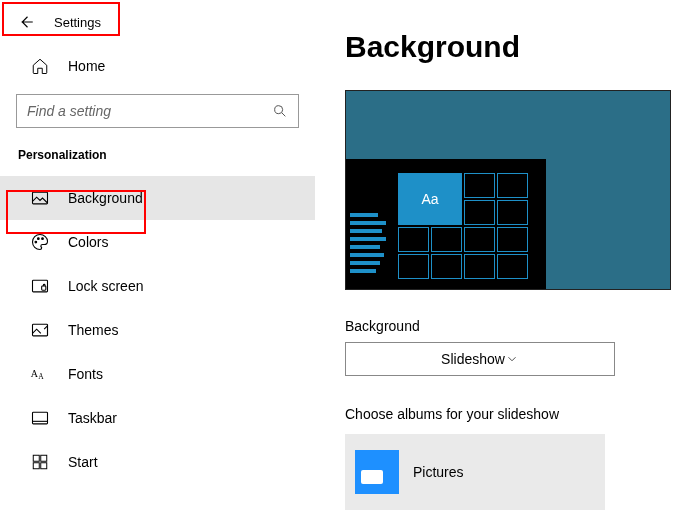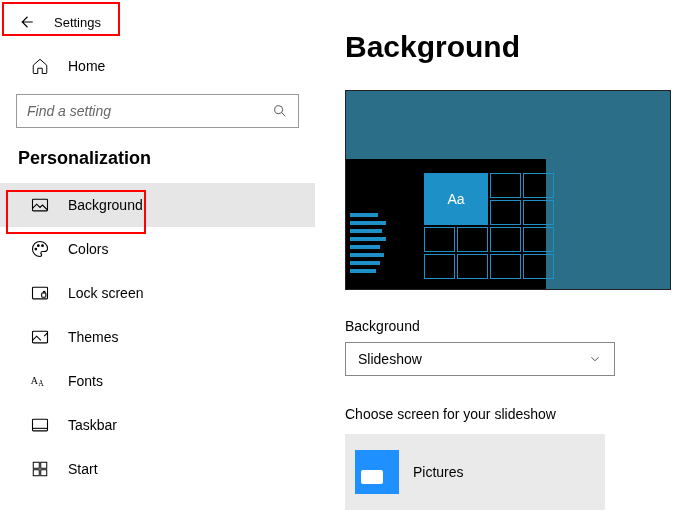--- a/index.html
+++ b/index.html
@@ -80,21 +80,21 @@
     font-size: 14px;
     font-family: inherit;
     flex: 1;
     background: transparent;
     color: #555;
     font-style: italic;
   }
   .search-box input::placeholder { font-style: italic; color: #666; }
   .section-title {
     font-weight: 600;
-    font-size: 18px;
+    font-size: 12px;
     padding: 10px 18px 14px 18px;
   }
   .red-box-bg {
     border: 2px solid #ff0000;
     position: absolute;
     left: 6px; top: 190px; width: 140px; height: 44px;
     pointer-events: none;
   }
   .content {
     flex: 1;
@@ -130,41 +130,41 @@
   .preview .strips div:nth-child(1){width:28px}
   .preview .strips div:nth-child(2){width:36px}
   .preview .strips div:nth-child(3){width:32px}
   .preview .strips div:nth-child(4){width:36px}
   .preview .strips div:nth-child(5){width:30px}
   .preview .strips div:nth-child(6){width:34px}
   .preview .strips div:nth-child(7){width:30px}
   .preview .strips div:nth-child(8){width:26px}
   .preview .tiles {
     position: absolute;
-    bottom: 10px; left: 78px;
+    bottom: 10px; left: 52px;
     width: 130px; height: 106px;
     display: grid;
     grid-template-columns: repeat(4,1fr);
     grid-template-rows: repeat(4,1fr);
     gap:2px;
   }
   .preview .tiles div { border:1px solid #1e90c8; }
   .preview .tiles .big {
     grid-column:1/3; grid-row:1/3;
     background:#1e90c8; color:#fff;
     display:flex;align-items:center;justify-content:center;
     font-size:14px;
   }
   .label { font-size: 14px; margin-top: 28px; margin-bottom: 8px; }
   .dropdown {
     width: 270px; height: 34px;
     border: 1px solid #888;
     display: flex; align-items: center;
     padding: 0 12px;
-    justify-content: space-between;
+    justify-content: center;
     cursor: pointer;
     background:#fff;
   }
   .album-label { font-size: 14px; margin-top: 30px; margin-bottom: 12px; }
   .album-tile {
     display: flex; align-items: center; gap: 14px;
     background: #eaeaea;
     padding: 16px 10px;
     width: 260px;
   }
@@ -326,19 +326,19 @@
     </div>
 
     <div class="label">Background</div>
     <div class="dropdown">
       <span>Slideshow</span>
       <svg width="14" height="14" viewBox="0 0 24 24" fill="none" stroke="#333" stroke-width="1.5">
           <path d="M6 9l6 6 6-6"></path>
         </svg>
     </div>
 
-    <div class="album-label">Choose screen for your slideshow</div>
+    <div class="album-label">Choose albums for your slideshow</div>
     <div class="album-tile">
       <div class="album-icon"></div>
       <span>Pictures</span>
     </div>
   </div>
 </div>
 
 </body></html>

